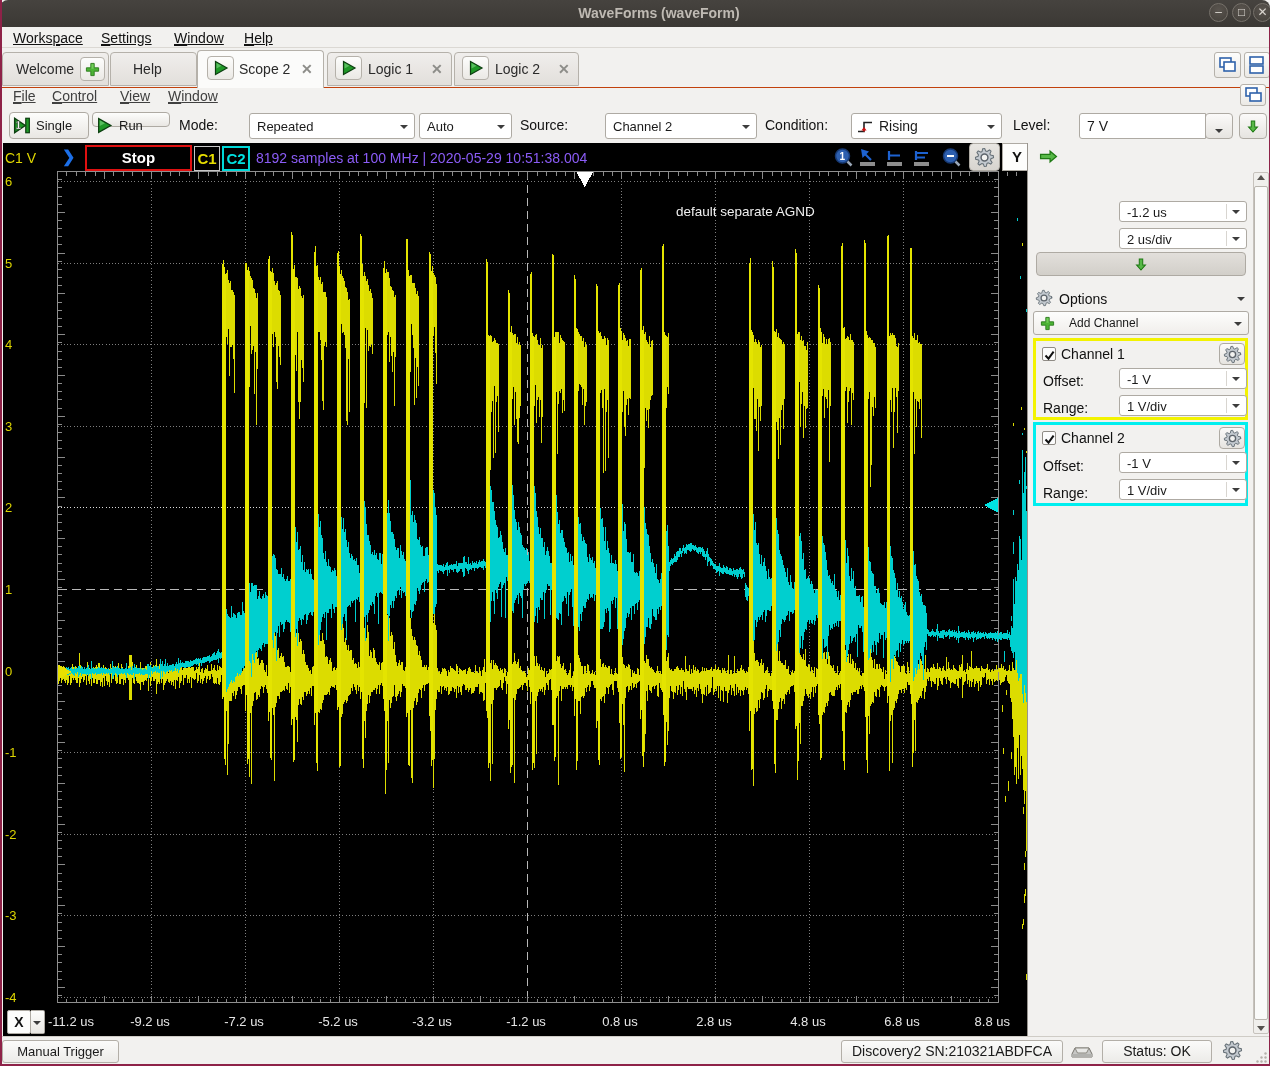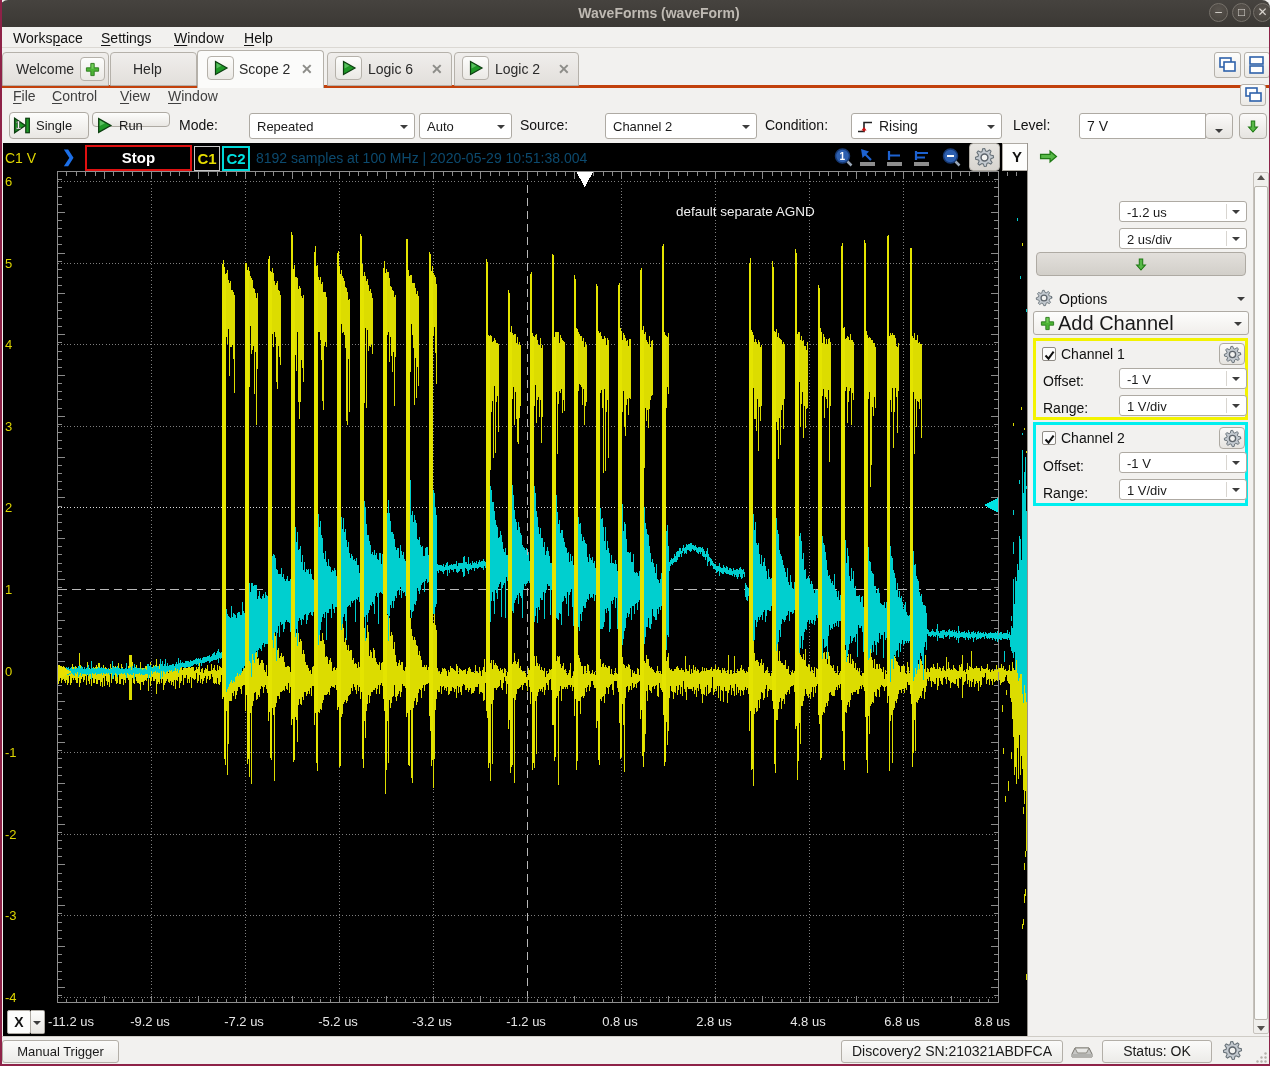--- a/index.html
+++ b/index.html
@@ -1,22 +1,22 @@
 <!DOCTYPE html>
 <html><head><meta charset="utf-8"><style>
 * { margin:0; padding:0; box-sizing:border-box; }
 html,body { width:1270px; height:1066px; font-family:"Liberation Sans",sans-serif; background:#3a3733; }
 #win { position:absolute; inset:0; background:#f2f1ef; overflow:hidden; }
 .abs { position:absolute; }
 #titlebar { position:absolute; left:0; top:0; width:1270px; height:27px; background:linear-gradient(#46433f,#3b3834); border-radius:8px 8px 0 0; }
 #title { position:absolute; width:100%; text-align:center; top:5px; color:#bfbab3; font-weight:bold; font-size:14px;padding-left:48px; }
 .wbtn { position:absolute; top:3px; width:19px; height:19px; border-radius:50%; background:radial-gradient(circle at 50% 35%,#5a554f,#433f3a); border:1px solid #76716a; color:#dcd8d2; text-align:center; line-height:17px; font-size:12px; }
 #menubar { position:absolute; left:1px; top:27px; width:1268px; height:21px; background:#f2f1ef; border-bottom:1px solid #dbd8d3; color:#111; font-size:14px; }
-.mi { position:absolute; top:3px; }
-#tabbar { position:absolute; left:1px; top:49px; width:1268px; height:39px; background:#f2f1ef; border-bottom:3px solid #c2410c; }
+.mi { position:absolute; top:3px;text-decoration:underline; }
+#tabbar { position:absolute; left:1px; top:49px; width:1268px; height:39px; background:#f2f1ef; border-bottom:1px solid #c2410c; }
 .tab { position:absolute; top:3px; height:34px; background:linear-gradient(#f0eeec,#e2dfdb); border:1px solid #b5b1aa; border-radius:4px 4px 0 0; font-size:14px; color:#2a2a2a; }
 .tab.active { top:1px; height:38px; background:#fbfbfa; z-index:3; border-bottom:none; }
 .playbtn { position:absolute; width:27px; height:24px; background:linear-gradient(#fdfdfc,#ebe9e5); border:1px solid #b5b1aa; border-radius:4px; text-align:center; padding-top:3px; }
 .tabx { position:absolute; color:#8d8d89; font-weight:bold; font-size:14px; top:8px; }
 #menubar2 { position:absolute; left:1px; top:88px; width:1268px; height:20px; background:#f2f1ef; color:#404040; font-size:14px; }
 #toolbar { position:absolute; left:1px; top:108px; width:1268px; height:35px; background:#f2f1ef; font-size:14px; color:#111; }
 .btn { position:absolute; background:linear-gradient(#fdfdfc,#e9e7e3); border:1px solid #aeaaa3; border-radius:4px; font-size:13px; color:#1a1a1a; }
 .combo { position:absolute; background:#fff; border:1px solid #aeaaa3; border-radius:3px; color:#1a1a1a; }
 .ctxt { position:absolute; left:7px; top:50%; transform:translateY(-50%); white-space:nowrap; }
 .carr { position:absolute; right:6px; top:50%; margin-top:-1.5px; width:0; height:0; border-left:4px solid transparent; border-right:4px solid transparent; border-top:4.5px solid #3c3c3c; }
@@ -62,21 +62,21 @@
       </div>
   <div class="tab active" style="left:196px;width:127px">
         <span style="position:absolute;left:41px;top:10px">Scope 2</span>
     <div class="playbtn" style="left:9px;top:5px"><svg width="16" height="16" viewBox="0 0 16 16">
             <polygon points="2.5,1.5 14,8 2.5,14.5" fill="#1f9827" stroke="#0c3f10" stroke-width="1.2"></polygon>
             <polygon points="3.5,3 8.5,5.8 3.5,8.5" fill="#63c468" opacity="0.85"></polygon>
           </svg></div>
     <span class="tabx" style="left:103px;top:10px">✕</span>
       </div>
   <div class="tab" style="left:326px;width:125px">
-        <span style="position:absolute;left:40px;top:8px">Logic 6</span>
+        <span style="position:absolute;left:40px;top:8px">Logic 1</span>
     <div class="playbtn" style="left:7px;top:3px"><svg width="16" height="16" viewBox="0 0 16 16">
             <polygon points="2.5,1.5 14,8 2.5,14.5" fill="#1f9827" stroke="#0c3f10" stroke-width="1.2"></polygon>
             <polygon points="3.5,3 8.5,5.8 3.5,8.5" fill="#63c468" opacity="0.85"></polygon>
           </svg></div>
     <span class="tabx" style="left:103px">✕</span>
       </div>
   <div class="tab" style="left:453px;width:125px">
         <span style="position:absolute;left:40px;top:8px">Logic 2</span>
     <div class="playbtn" style="left:7px;top:3px"><svg width="16" height="16" viewBox="0 0 16 16">
             <polygon points="2.5,1.5 14,8 2.5,14.5" fill="#1f9827" stroke="#0c3f10" stroke-width="1.2"></polygon>
@@ -212,21 +212,21 @@
       <text x="902" y="1026" fill="#e6e6e6" font-size="13" text-anchor="middle">6.8 us</text>
       <text x="1010" y="1026" fill="#e6e6e6" font-size="13" text-anchor="end">8.8 us</text>
 <text x="676" y="216" fill="#f0f0f0" font-size="13.5">default separate AGND</text>
 </svg>
 
 <span class="abs" style="left:5px;top:150px;color:#e0d700;font-size:14px">C1 V</span>
 <span class="abs" style="left:62px;top:147px;color:#1c6fe8;font-size:16px;font-weight:bold">❯</span>
 <div class="abs" style="left:85px;top:145px;width:107px;height:26px;border:2px solid #e01010;background:#000;color:#fff;font-weight:bold;font-size:15px;text-align:center;line-height:22px">Stop</div>
 <div class="abs" style="left:194px;top:146px;width:26px;height:25px;border:1px solid #c8c8c8;background:#000;color:#e8df00;font-weight:bold;font-size:15px;text-align:center;line-height:23px">C1</div>
 <div class="abs" style="left:222px;top:146px;width:28px;height:25px;border:2px solid #00d9d9;background:#000;color:#00e2e2;font-weight:bold;font-size:15px;text-align:center;line-height:21px">C2</div>
-<span class="abs" style="left:256px;top:150px;color:#0c4a6e;font-size:14px">8192 samples at 100 MHz | 2020-05-29 10:51:38.004</span>
+<span class="abs" style="left:256px;top:150px;color:#8b5cf6;font-size:14px">8192 samples at 100 MHz | 2020-05-29 10:51:38.004</span>
 <span class="abs" style="left:833px;top:147px"><svg width="22" height="22" viewBox="0 0 22 22">
         <circle cx="9.5" cy="9" r="7" fill="#2d5faf" stroke="#173a75" stroke-width="1.5"></circle>
         <text x="6.5" y="13" font-size="10" font-weight="bold" fill="#fff">1</text>
         <path d="M14.5 14.5l4 4" stroke="#9aa7b8" stroke-width="2.5"></path>
       </svg></span>
 <span class="abs" style="left:858px;top:147px"><svg width="22" height="22" viewBox="0 0 22 22">
         <rect x="2" y="15" width="15" height="4" fill="#8d8d8d"></rect>
         <path d="M13 13L6 6" stroke="#1d62d1" stroke-width="2.2"></path>
         <polygon points="3,2 11,4.5 4.5,11" fill="#1d62d1"></polygon>
       </svg></span>
@@ -270,21 +270,21 @@
           <polygon points="18.4,8.3 18.6,10.2 16.1,11.2 15.7,12.5 17.2,14.8 16.0,16.2 13.4,15.1 12.3,15.8 11.7,18.4 9.8,18.6 8.8,16.1 7.5,15.7 5.2,17.2 3.8,16.0 4.9,13.4 4.2,12.3 1.6,11.7 1.4,9.8 3.9,8.8 4.3,7.5 2.8,5.2 4.0,3.8 6.6,4.9 7.7,4.2 8.3,1.6 10.2,1.4 11.2,3.9 12.5,4.3 14.8,2.8 16.2,4.0 15.1,6.6 15.8,7.7 18.4,8.3 18.6,10.2" fill="#c3c9cf" stroke="#667077" stroke-width="1"></polygon>
           <circle cx="10" cy="10" r="3.268" fill="#f2f2f0" stroke="#5d646b" stroke-width="1.4"></circle>
         </svg></span>
   <span class="abs" style="left:31px;top:148px">Options</span>
   <span class="carr" style="left:209px;top:155px"></span>
   <div class="combo" style="left:5px;top:168px;width:216px;height:24px;background:linear-gradient(#fdfdfc,#f0eeeb)">
     <span class="abs" style="left:6px;top:4px"><svg width="15" height="15" viewBox="0 0 16 16">
             <path d="M6.2 1.5h3.6v4.7h4.7v3.6H9.8v4.7H6.2V9.8H1.5V6.2h4.7z" fill="#4cb435" stroke="#2e7d1f" stroke-width="1"></path>
             <path d="M6.9 2.3h2.2v4.9h-2.2z" fill="#7ed465" opacity="0.8"></path>
           </svg></span>
-    <span class="ctxt" style="left:24px;font-size:20px">Add Channel</span>
+    <span class="ctxt" style="left:35px;font-size:12px">Add Channel</span>
         <span class="carr"></span>
       </div>
   <div class="group" style="left:5px;top:195px;width:215px;height:82px;border:3px solid #f3f300">
     <div class="cb" style="left:6px;top:6px"><svg width="11" height="11" viewBox="0 0 11 11">
             <path d="M1.5 5.5l3 3.2L9.6 1.6" stroke="#111" stroke-width="2" fill="none"></path>
           </svg></div>
         <span class="abs" style="left:25px;top:5px">Channel 1</span>
     <div class="gbtn" style="left:183px;top:2px;width:26px;height:22px"><svg width="19" height="19" viewBox="0 0 20 20">
             <polygon points="18.4,8.3 18.6,10.2 16.1,11.2 15.7,12.5 17.2,14.8 16.0,16.2 13.4,15.1 12.3,15.8 11.7,18.4 9.8,18.6 8.8,16.1 7.5,15.7 5.2,17.2 3.8,16.0 4.9,13.4 4.2,12.3 1.6,11.7 1.4,9.8 3.9,8.8 4.3,7.5 2.8,5.2 4.0,3.8 6.6,4.9 7.7,4.2 8.3,1.6 10.2,1.4 11.2,3.9 12.5,4.3 14.8,2.8 16.2,4.0 15.1,6.6 15.8,7.7 18.4,8.3 18.6,10.2" fill="#c3c9cf" stroke="#667077" stroke-width="1"></polygon>
             <circle cx="10" cy="10" r="3.268" fill="#f2f2f0" stroke="#5d646b" stroke-width="1.4"></circle>

